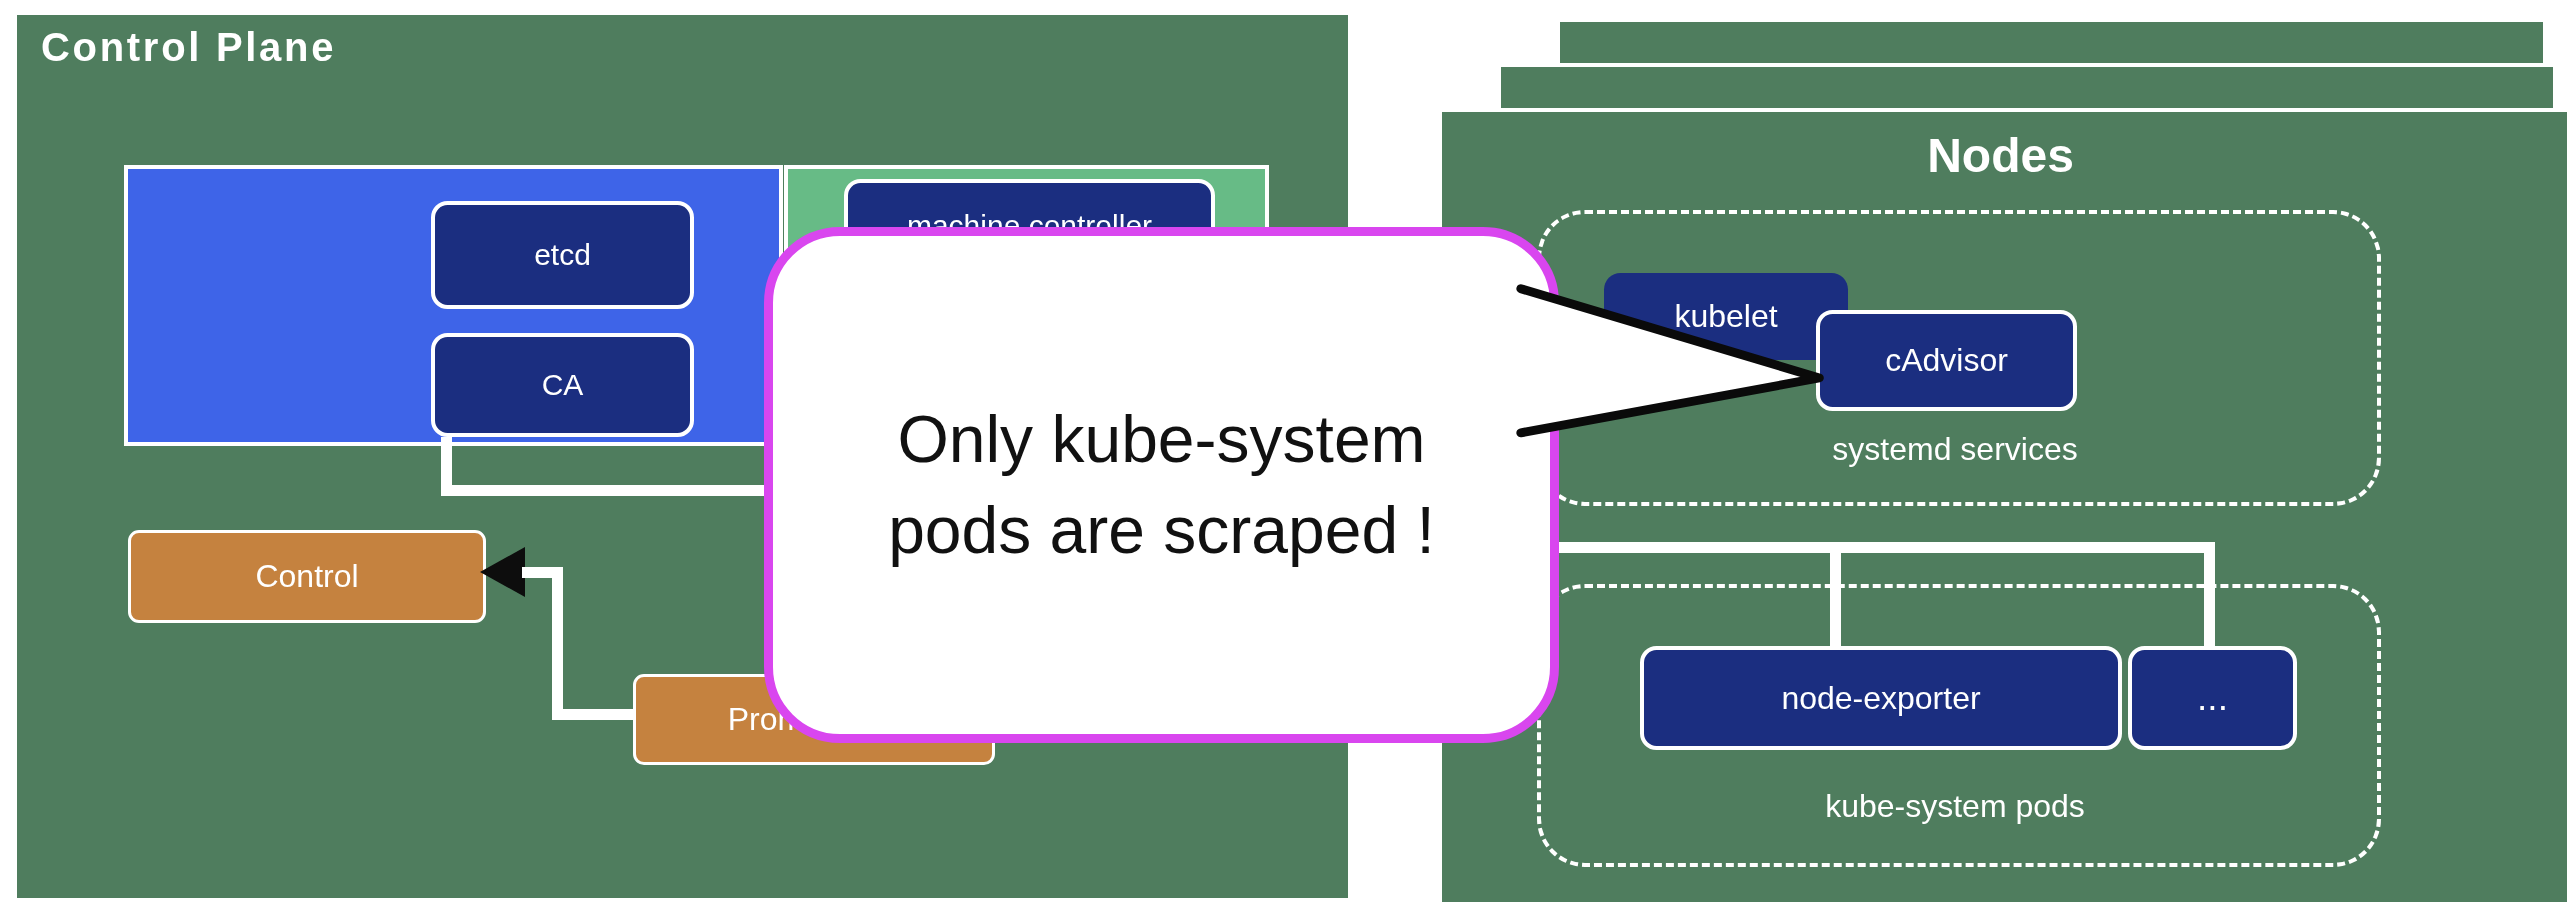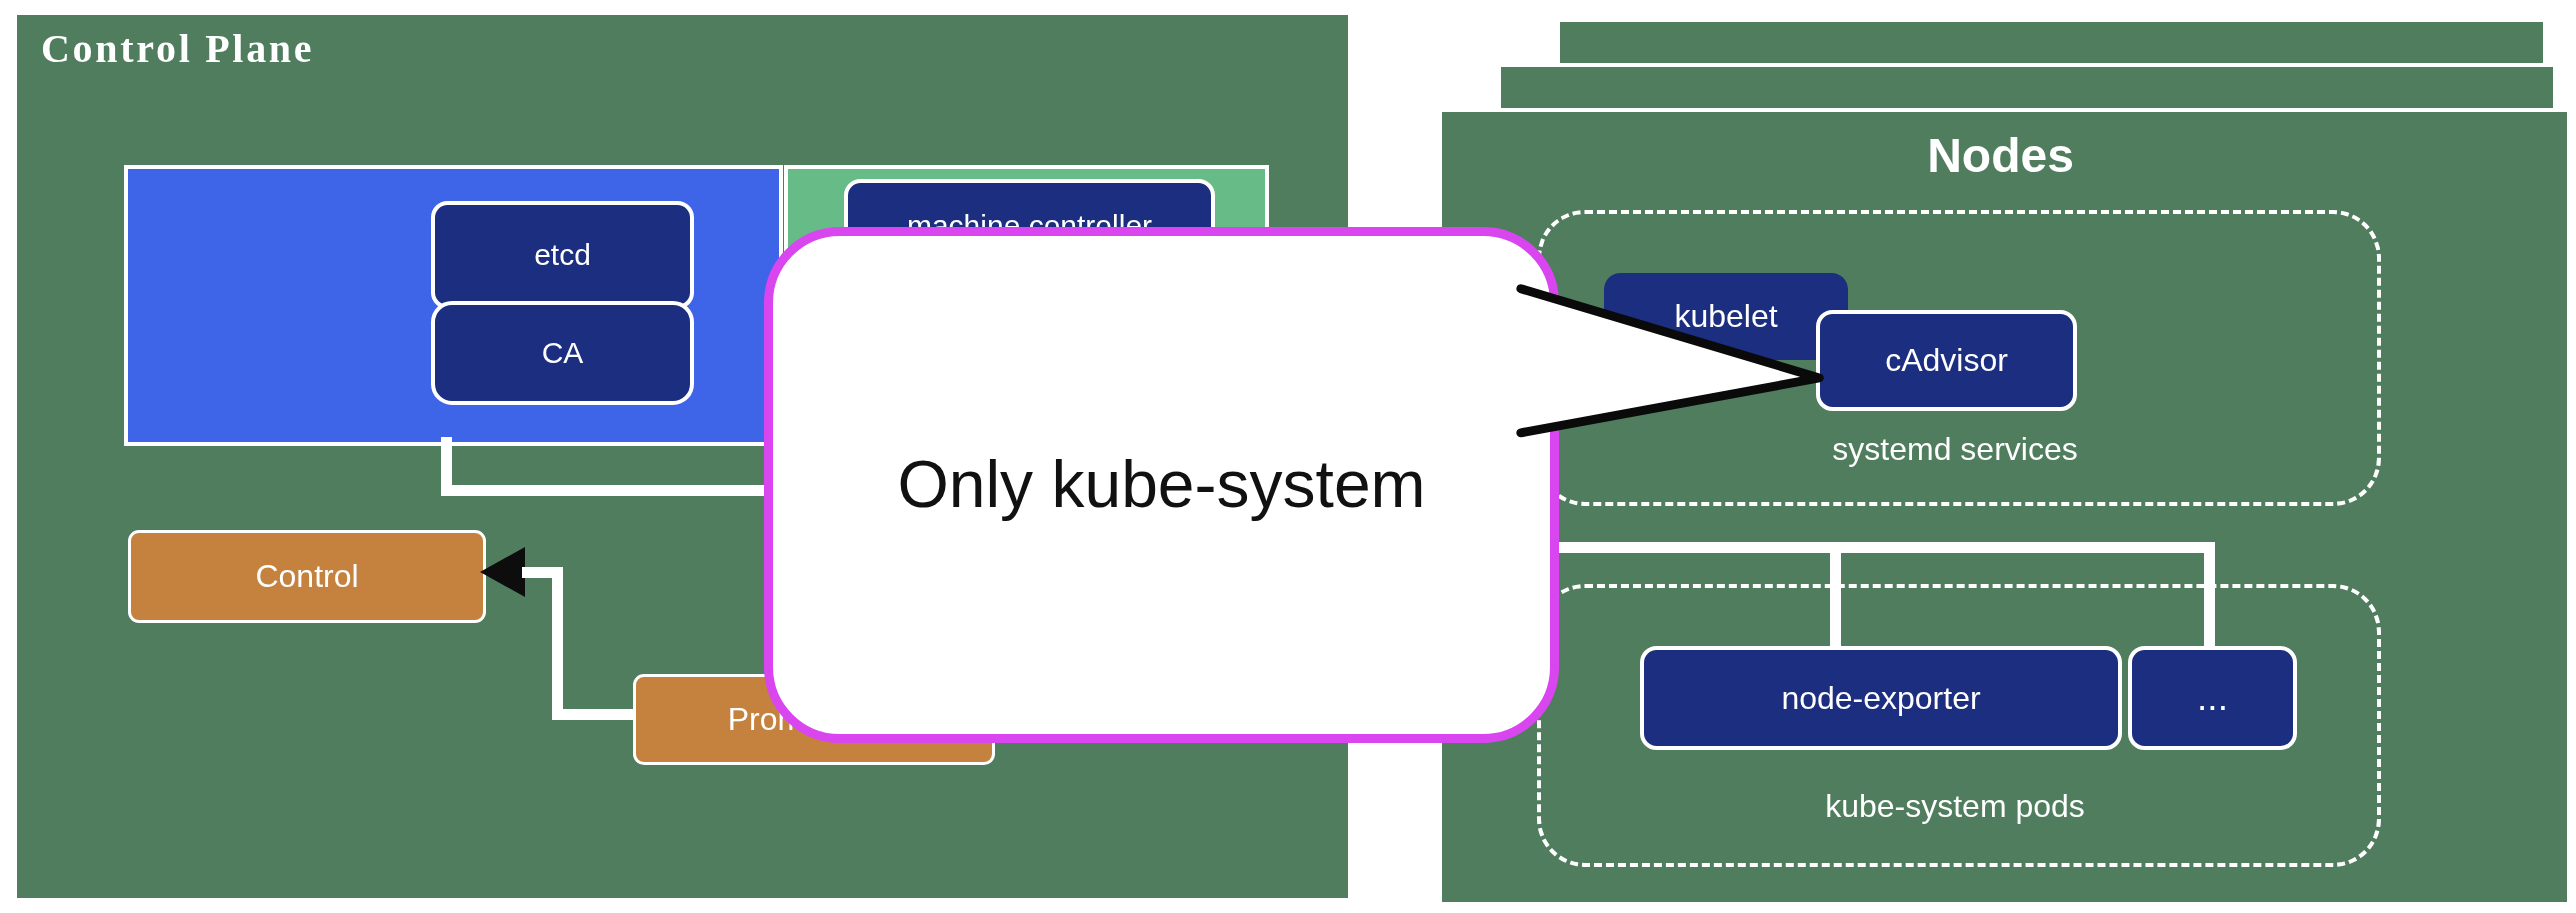--- a/index.html
+++ b/index.html
@@ -23,28 +23,28 @@
     border:3.4px solid #ffffff; border-radius:11px;
     display:flex; align-items:center; justify-content:center;
     text-align:center; font-size:32px;
   }
   .wline{position:absolute; background:#ffffff; z-index:6;}
   .dashed{position:absolute; border:4.1px dashed #ffffff; border-radius:48px; z-index:4;}
   .glabel{position:absolute; color:#ffffff; font-size:32px; text-align:center; z-index:4;}
 
   
   #cp{left:16.5px; top:15px; width:1331px; height:883px; z-index:1;}
-  #cp-title{left:41px; top:25px; font-family:Liberation Serif, serif;
+  #cp-title{left:41px; top:25px; font-family:Liberation Sans, sans-serif;
     font-weight:bold; font-size:40px; letter-spacing:2.7px; z-index:2;}
   #blue-group{left:124px; top:165px; width:651px; height:273px; background:#3e64e8;
     border:4.1px solid #ffffff; z-index:3;}
   #btn-ksm{left:36px; top:32px; width:253px; height:100px;}
   #btn-etcd{left:303px; top:32px; width:255px; height:100px;}
   #btn-api{left:36px; top:148px; width:253px; height:96px;}
-  #btn-ca{left:303px; top:132px; width:255px; height:96px;border-radius:21px;}
+  #btn-ca{left:303px; top:164px; width:255px; height:96px;}
   #green-group{left:784px; top:165px; width:477px; height:276px; background:#67bb86;
     border:4.1px solid #ffffff; z-index:2;}
   #btn-mc{left:56px; top:9.6px; width:363px; height:87px;}
 
   #v1{left:441px; top:437px; width:11px; height:59px;}
   #h1{left:441px; top:485px; width:433px; height:11px;}
 
   #plutono{left:128px; top:530px; width:352px; height:87px; z-index:3;}
   #ah{left:480px; top:547px; width:0; height:0; z-index:6;
     border-top:25px solid transparent; border-bottom:25px solid transparent;
@@ -124,19 +124,20 @@
   <div id="cadvisor" class="navy">cAdvisor</div>
   <div id="lbl-systemd" class="glabel">systemd services</div>
 
   <div id="dash2" class="dashed"></div>
   <div id="nexp" class="navy">node-exporter</div>
   <div id="dots" class="navy">...</div>
   <div id="lbl-ksp" class="glabel">kube-system pods</div>
 
   <div id="bubble" class="abs">
     <div>Only kube-system</div>
+    <div>pods are scraped !</div>
   </div>
   <svg id="tail" class="abs" viewBox="0 0 520 290" width="357" height="199">
     <path d="M 20 20 L 455 150 L 20 230" fill="#ffffff" stroke="#0a0a0a" stroke-width="13" stroke-linejoin="round" stroke-linecap="round"></path>
   </svg>
 
 </div>
 
 
 </body></html>

